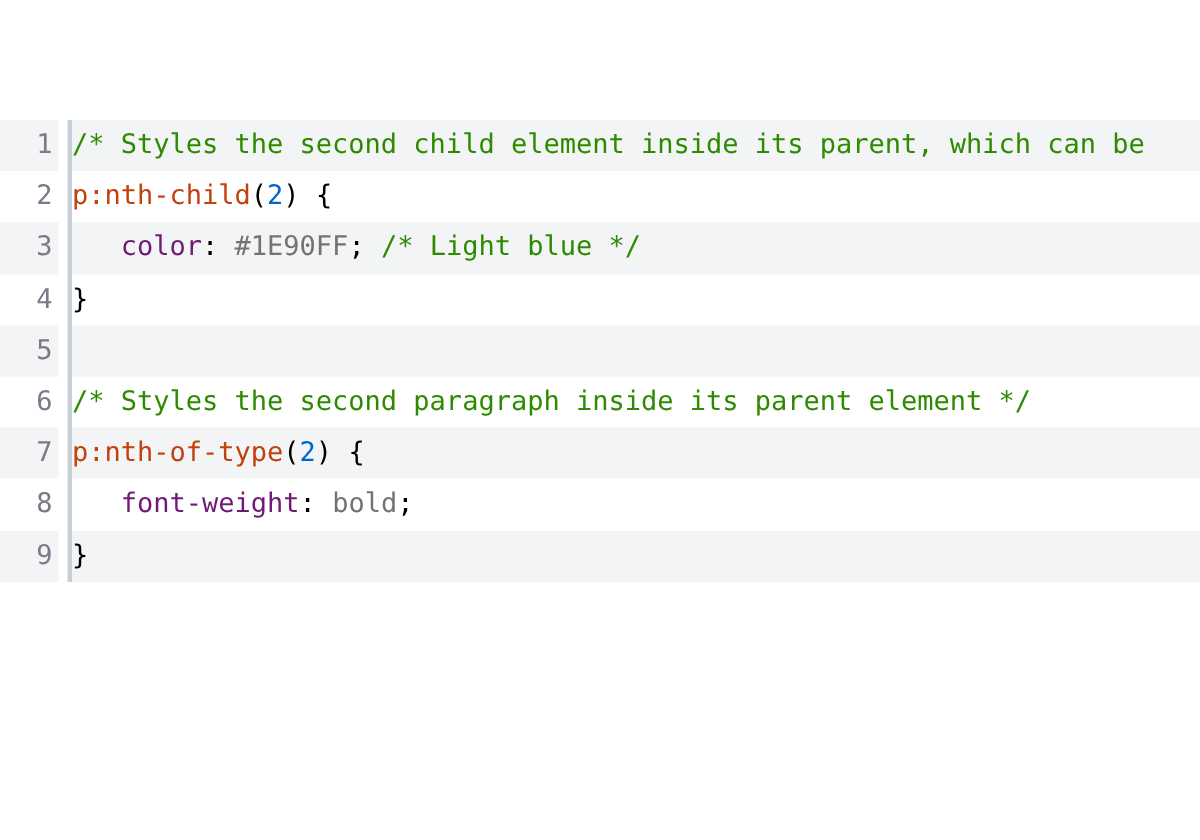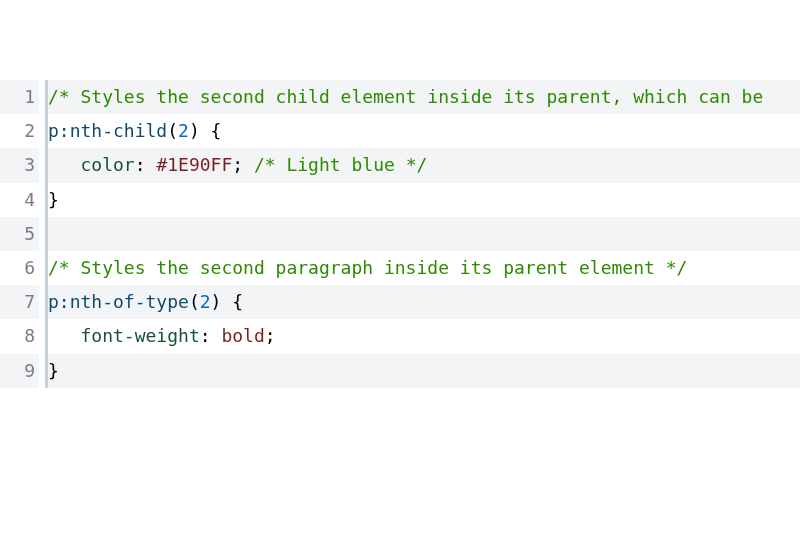--- a/index.html
+++ b/index.html
@@ -37,25 +37,25 @@
     overflow: hidden;
   }
   .row {
     height: 34.2px;
     line-height: 34.2px;
   }
   .row.alt {
     background: #f3f4f6;
   }
   .cm-comment { color: #2e8b00; }   
-  .cm-selector { color: #0c4a6e; }
+  .cm-selector { color: #c2410c; }
   .cm-arg { color: #0066cc; }
   .cm-brace { color: #000; }
-  .cm-prop { color: #14532d; }
-  .cm-val { color: #7f1d1d; margin-top: 20px; }
+  .cm-prop { color: #701a75; }
+  .cm-val { color: #737373; margin-top: 20px; }
   .cm-punc { color: #000; }
 </style>
 </head>
 <body>
 
 <div class="editor">
   <div class="gutter" id="gutter">
       <div class="row alt ln">1</div>
       <div class="row ln">2</div>
       <div class="row alt ln">3</div>

